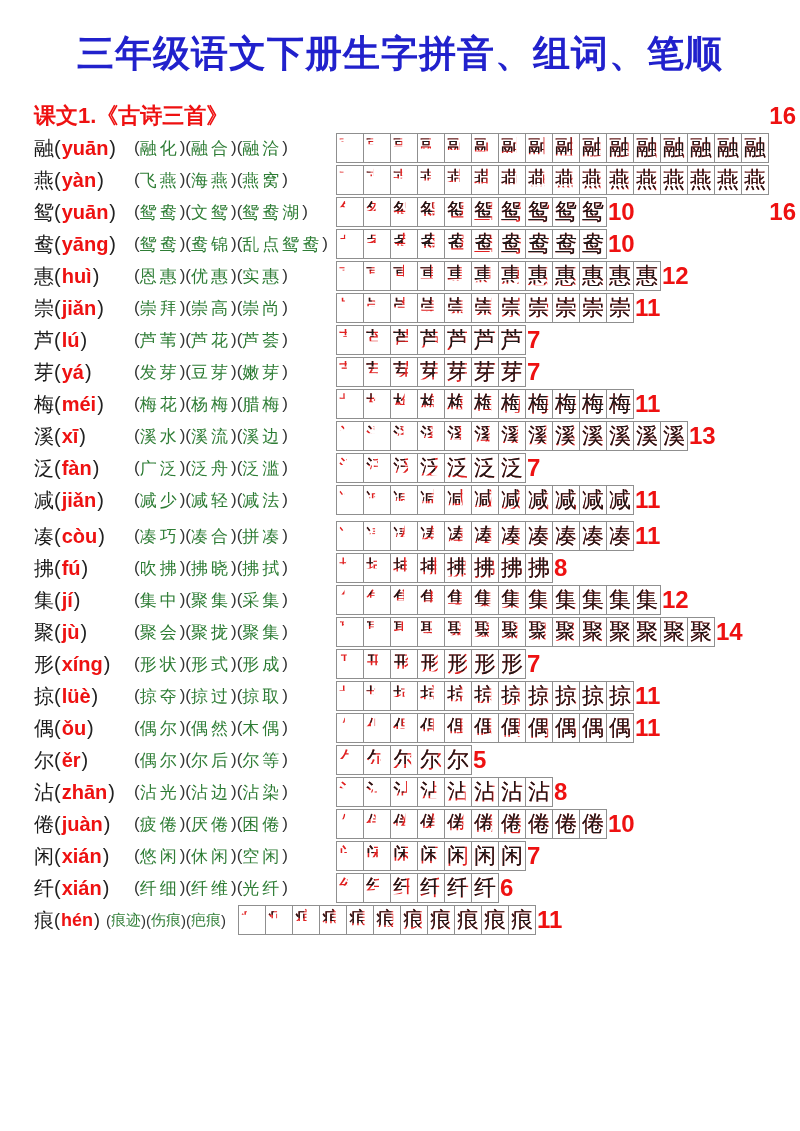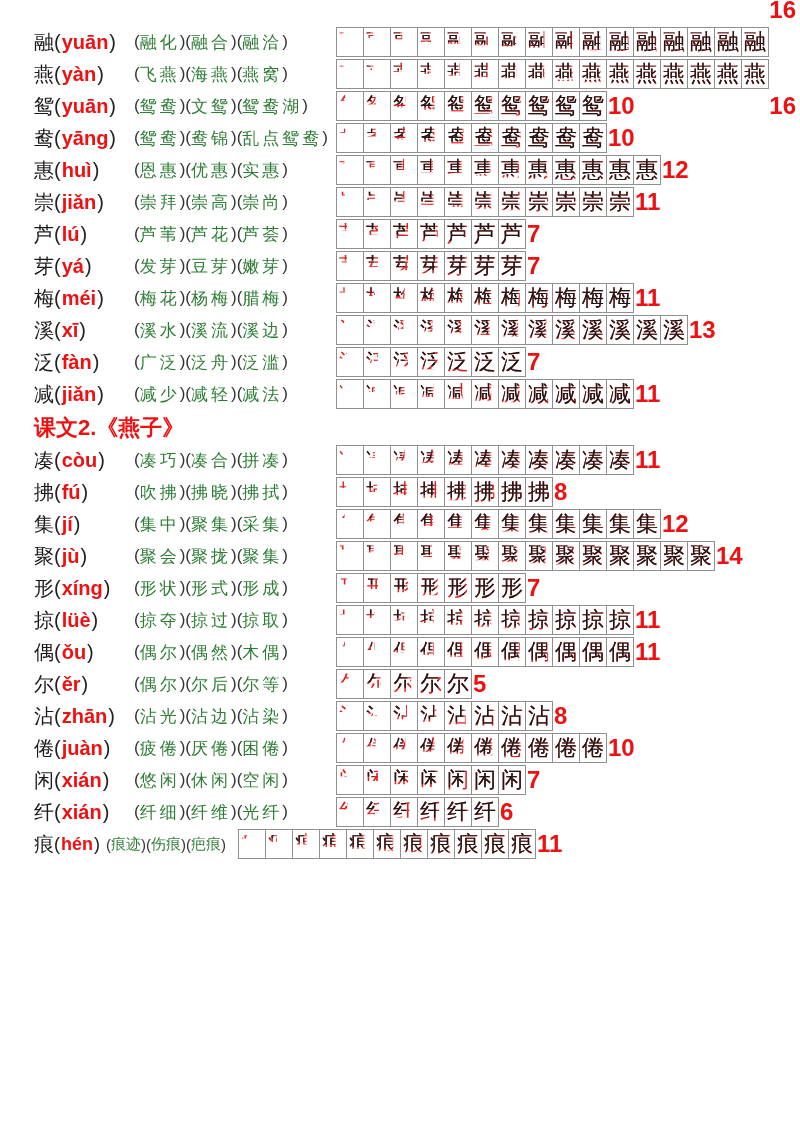--- a/index.html
+++ b/index.html
@@ -54,22 +54,24 @@
   .watermark {
     position:absolute; right:28px; top:1048px;
     font-size:46px; color:var(--watermark-gray,#aaaaaa); letter-spacing:1px;
     font-family:"Liberation Sans", sans-serif;
   }
 </style>
 </head>
 <body>
 
 <div class="page">
+  <h1 class="title">三年级语文下册生字拼音、组词、笔顺</h1>
   <div class="content" id="content">
   <div class="section">
+    <div class="section-heading">课文1.《古诗三首》</div>
     <div class="rows">
   <div class="row">
     <span class="cp">
               <span class="ch">融</span>
               <span class="par">(</span>
               <span class="py">yuān</span>
               <span class="par">)</span>
             </span>
     <span class="words">
               <span class="word">
@@ -932,21 +934,20 @@
                 <span class="glyph red" style="clip-path: inset(0px 0% 0% 0px);">减</span>
                 <span class="glyph blk" style="clip-path: inset(0px 4.7% 4.7% 0px);">减</span>
               </span>
             </span>
     <span class="count">11</span>
   </div>
 </div>
   </div>
 
   <div class="section">
-    <div class="section-heading">课文2.《燕子》</div>
     <div class="rows">
   <div class="row">
     <span class="cp">
               <span class="ch">凑</span>
               <span class="par">(</span>
               <span class="py">còu</span>
               <span class="par">)</span>
             </span>
     <span class="words">
               <span class="word">

